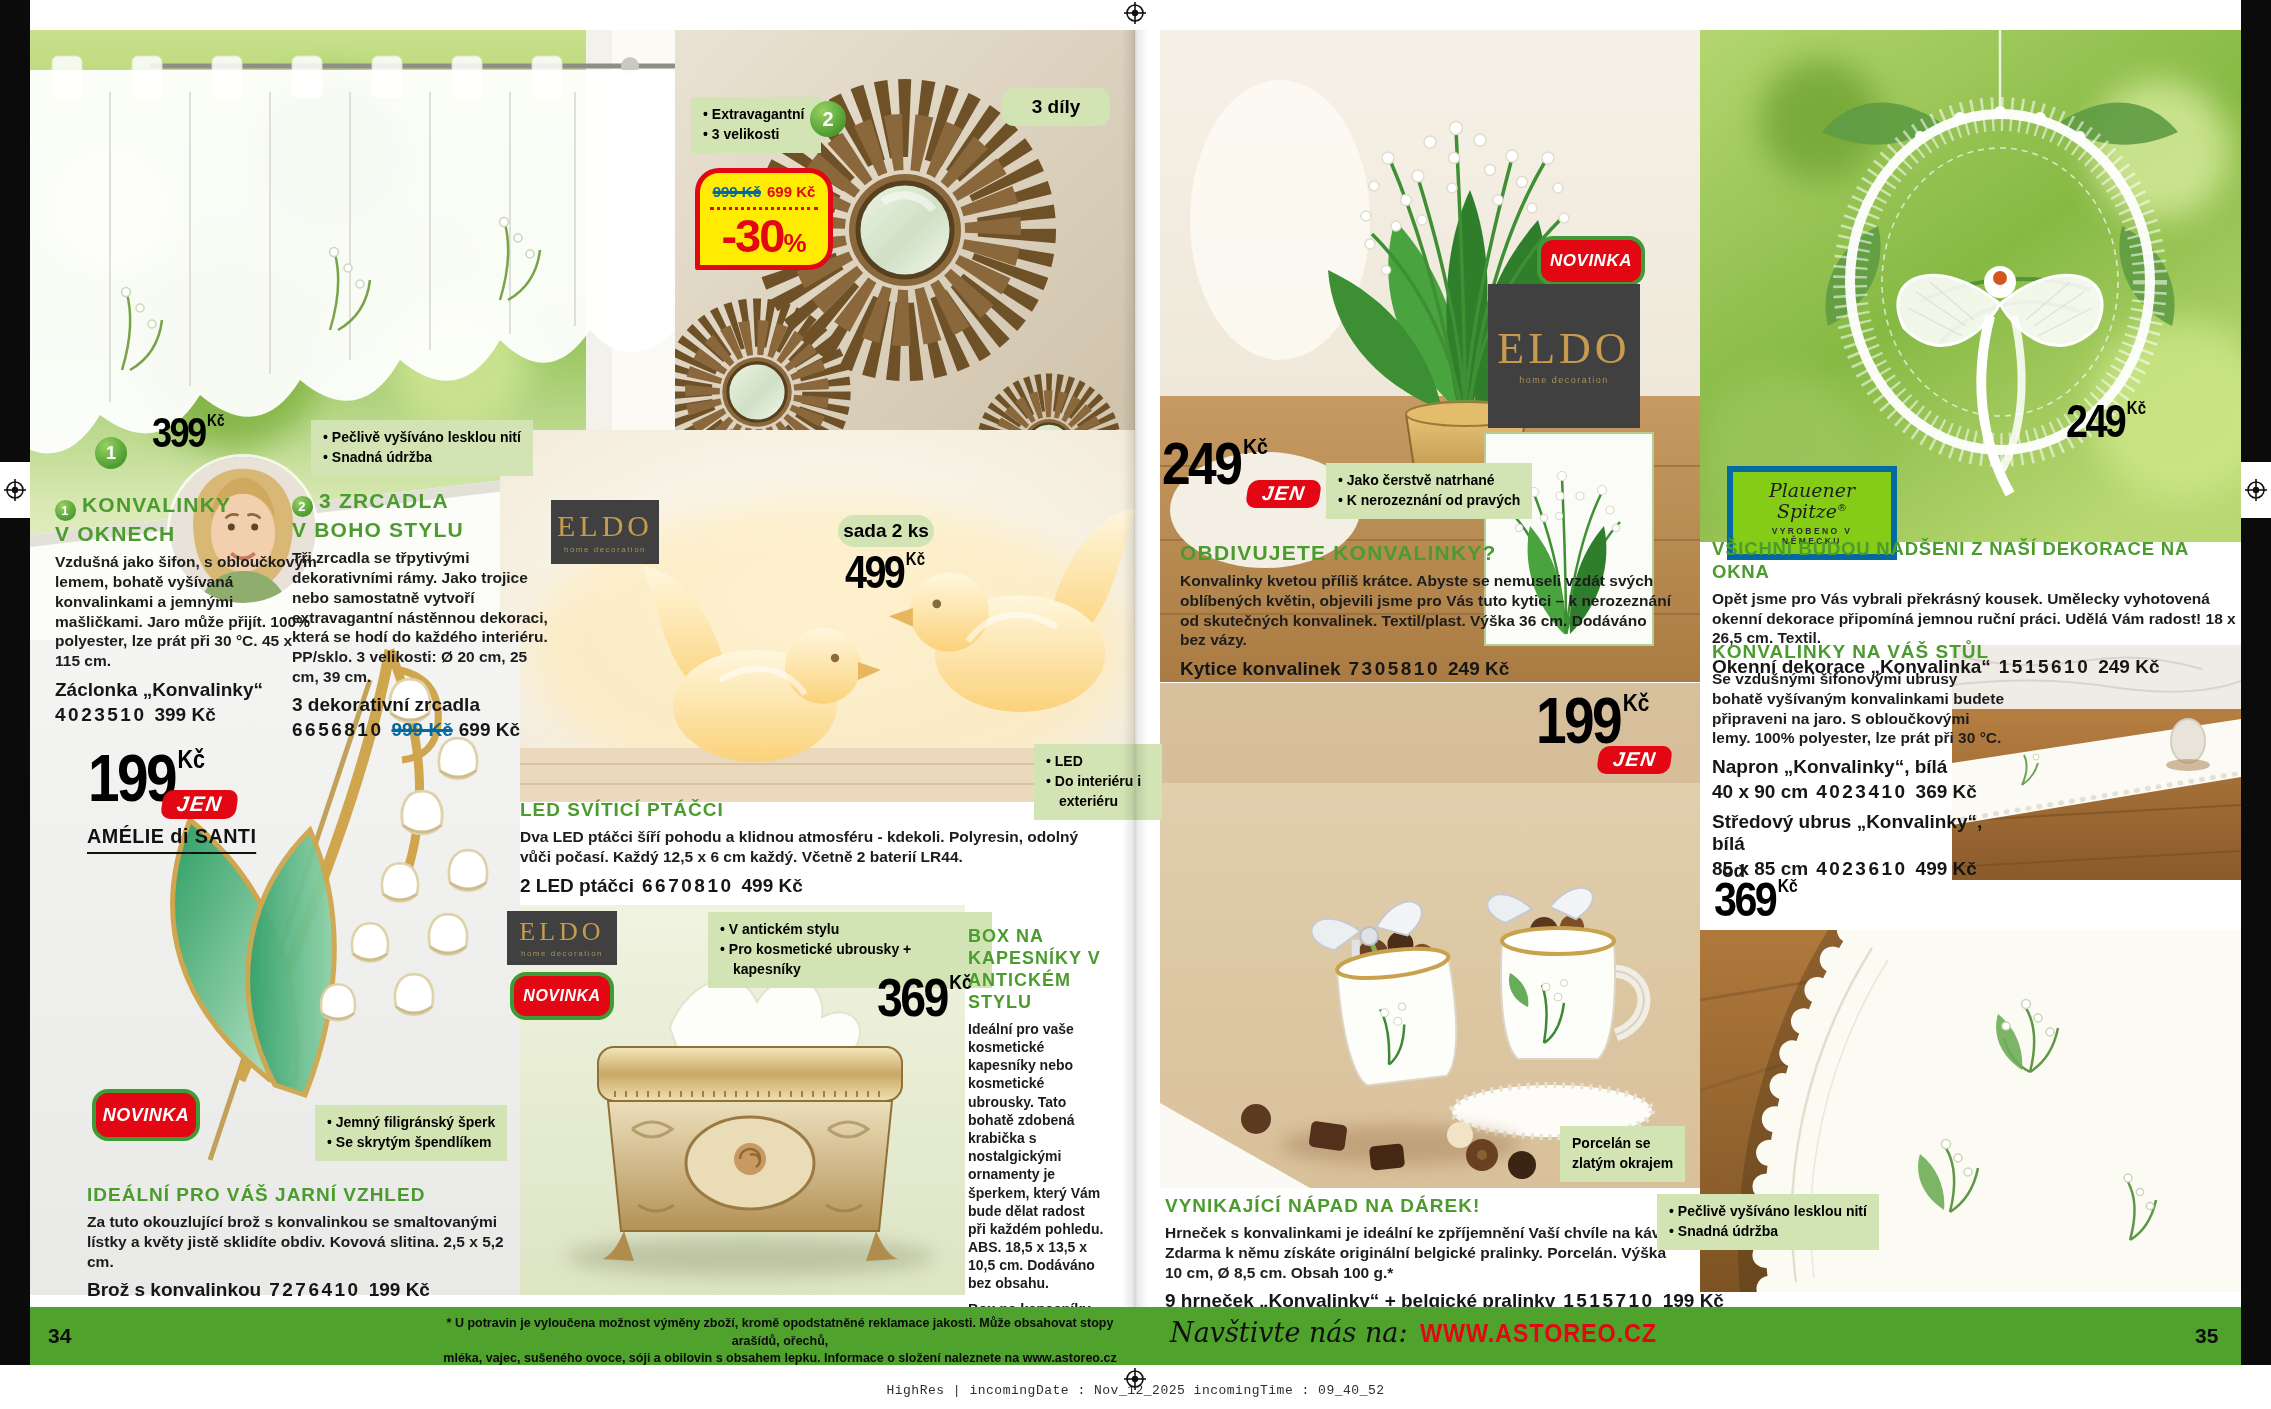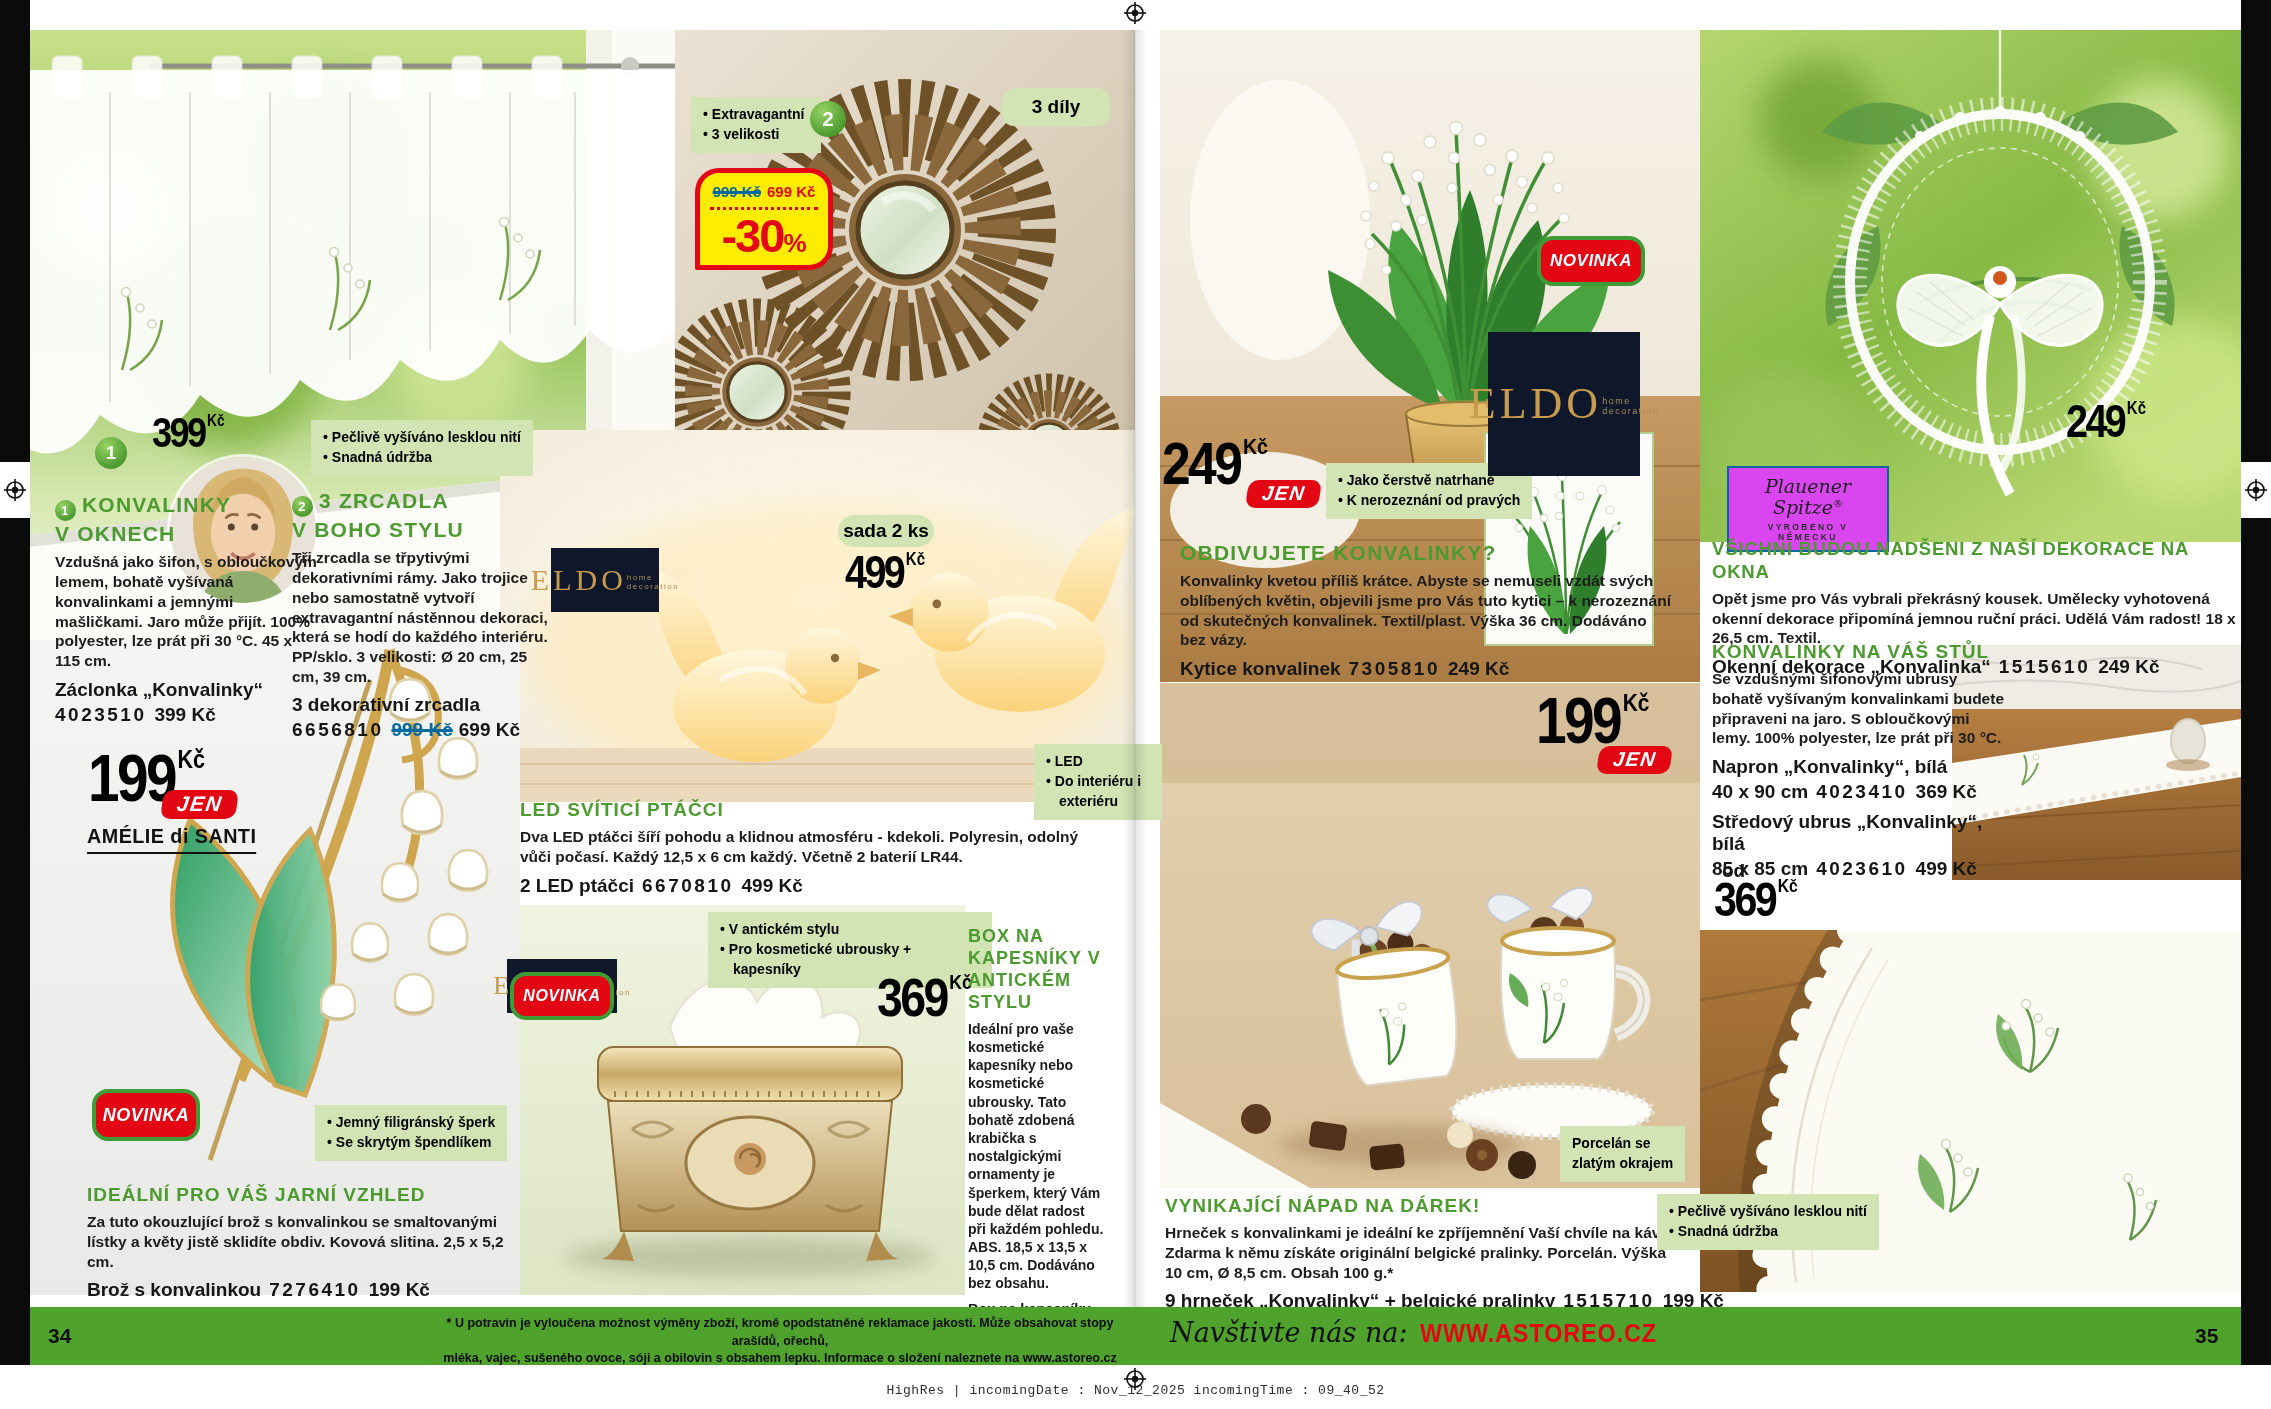--- a/index.html
+++ b/index.html
@@ -57,25 +57,25 @@
 
   
   .disc{position:absolute;background:#ffec00;border:5px solid #e30613;border-radius:24px 24px 24px 2px;
         padding:10px 8px 6px;text-align:center;width:112px;}
   .disc .row1{color:#e30613;font-weight:700;font-size:15px;white-space:nowrap;}
   .disc .dots{border-top:3px dotted #e30613;margin:7px 2px 2px;}
   .disc .pct{color:#e30613;font-weight:700;font-size:47px;letter-spacing:-2px;line-height:1;}
   .disc .pctsign{font-size:26px;letter-spacing:0;}
 
   
-  .eldo{position:absolute;background:#0f172a;color:#c69b4e;display:flex;flex-direction:row;
-        align-items:center;justify-content:center;margin-top:48px;}
+  .eldo{position:absolute;background:#404040;color:#c69b4e;display:flex;flex-direction:column;
+        align-items:center;justify-content:center;}
   .eldo .nm{font-family:"Liberation Serif",serif;letter-spacing:4px;line-height:1;}
   .eldo .sb{font-size:8px;letter-spacing:1.5px;color:#a98e58;margin-top:4px;}
-  .plauener{position:absolute;background:#d946ef;text-align:center;padding:8px 10px;border:2px solid #0369a1;}
+  .plauener{position:absolute;background:#84cc16;text-align:center;padding:8px 10px;border:6px solid #0369a1;}
   .plauener .nm{font-family:"DejaVu Serif",serif;font-style:italic;font-size:19px;color:#1e1e1e;line-height:1.1;}
   .plauener .nm sup{font-size:10px;}
   .plauener .sb{font-size:8.5px;letter-spacing:2.4px;margin-top:4px;color:#2c2c2c;font-weight:600;}
   .amelie{position:absolute;font-weight:700;font-size:21px;letter-spacing:.5px;color:#111;
           border-bottom:2.5px solid #111;padding-bottom:4px;transform:scaleX(.94);transform-origin:left;}
 
   
   .footbar{position:absolute;left:30px;top:1307px;width:2211px;height:58px;background:#4fa32c;}
   .pageno{position:absolute;top:1324px;font-size:21px;font-weight:700;color:#0d0d0d;}
   .disclaimer{position:absolute;left:430px;top:1315px;width:700px;text-align:center;

